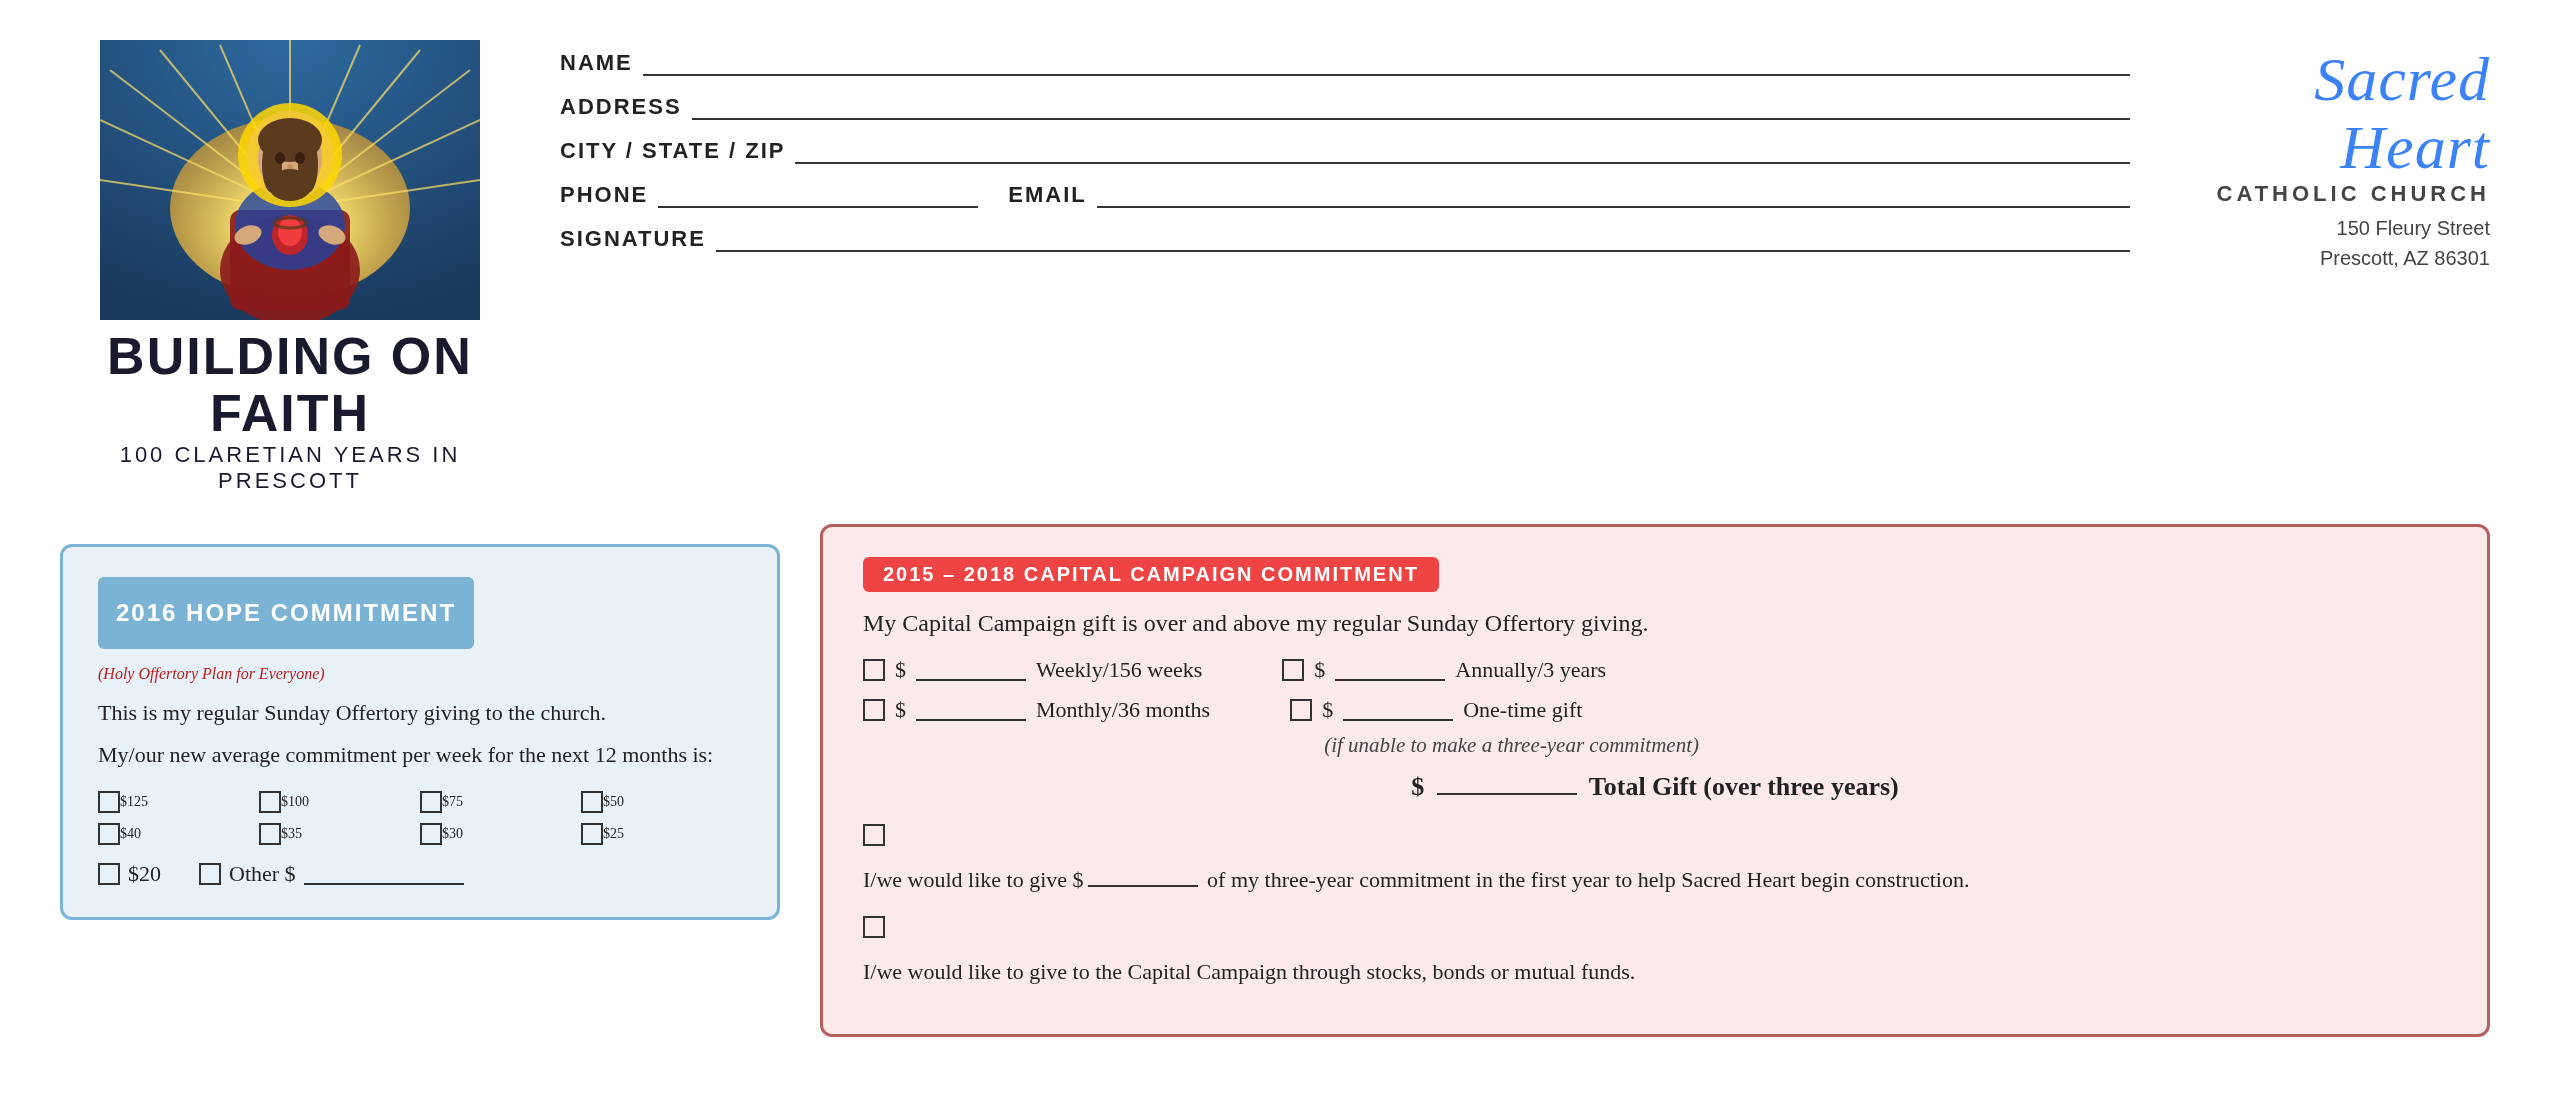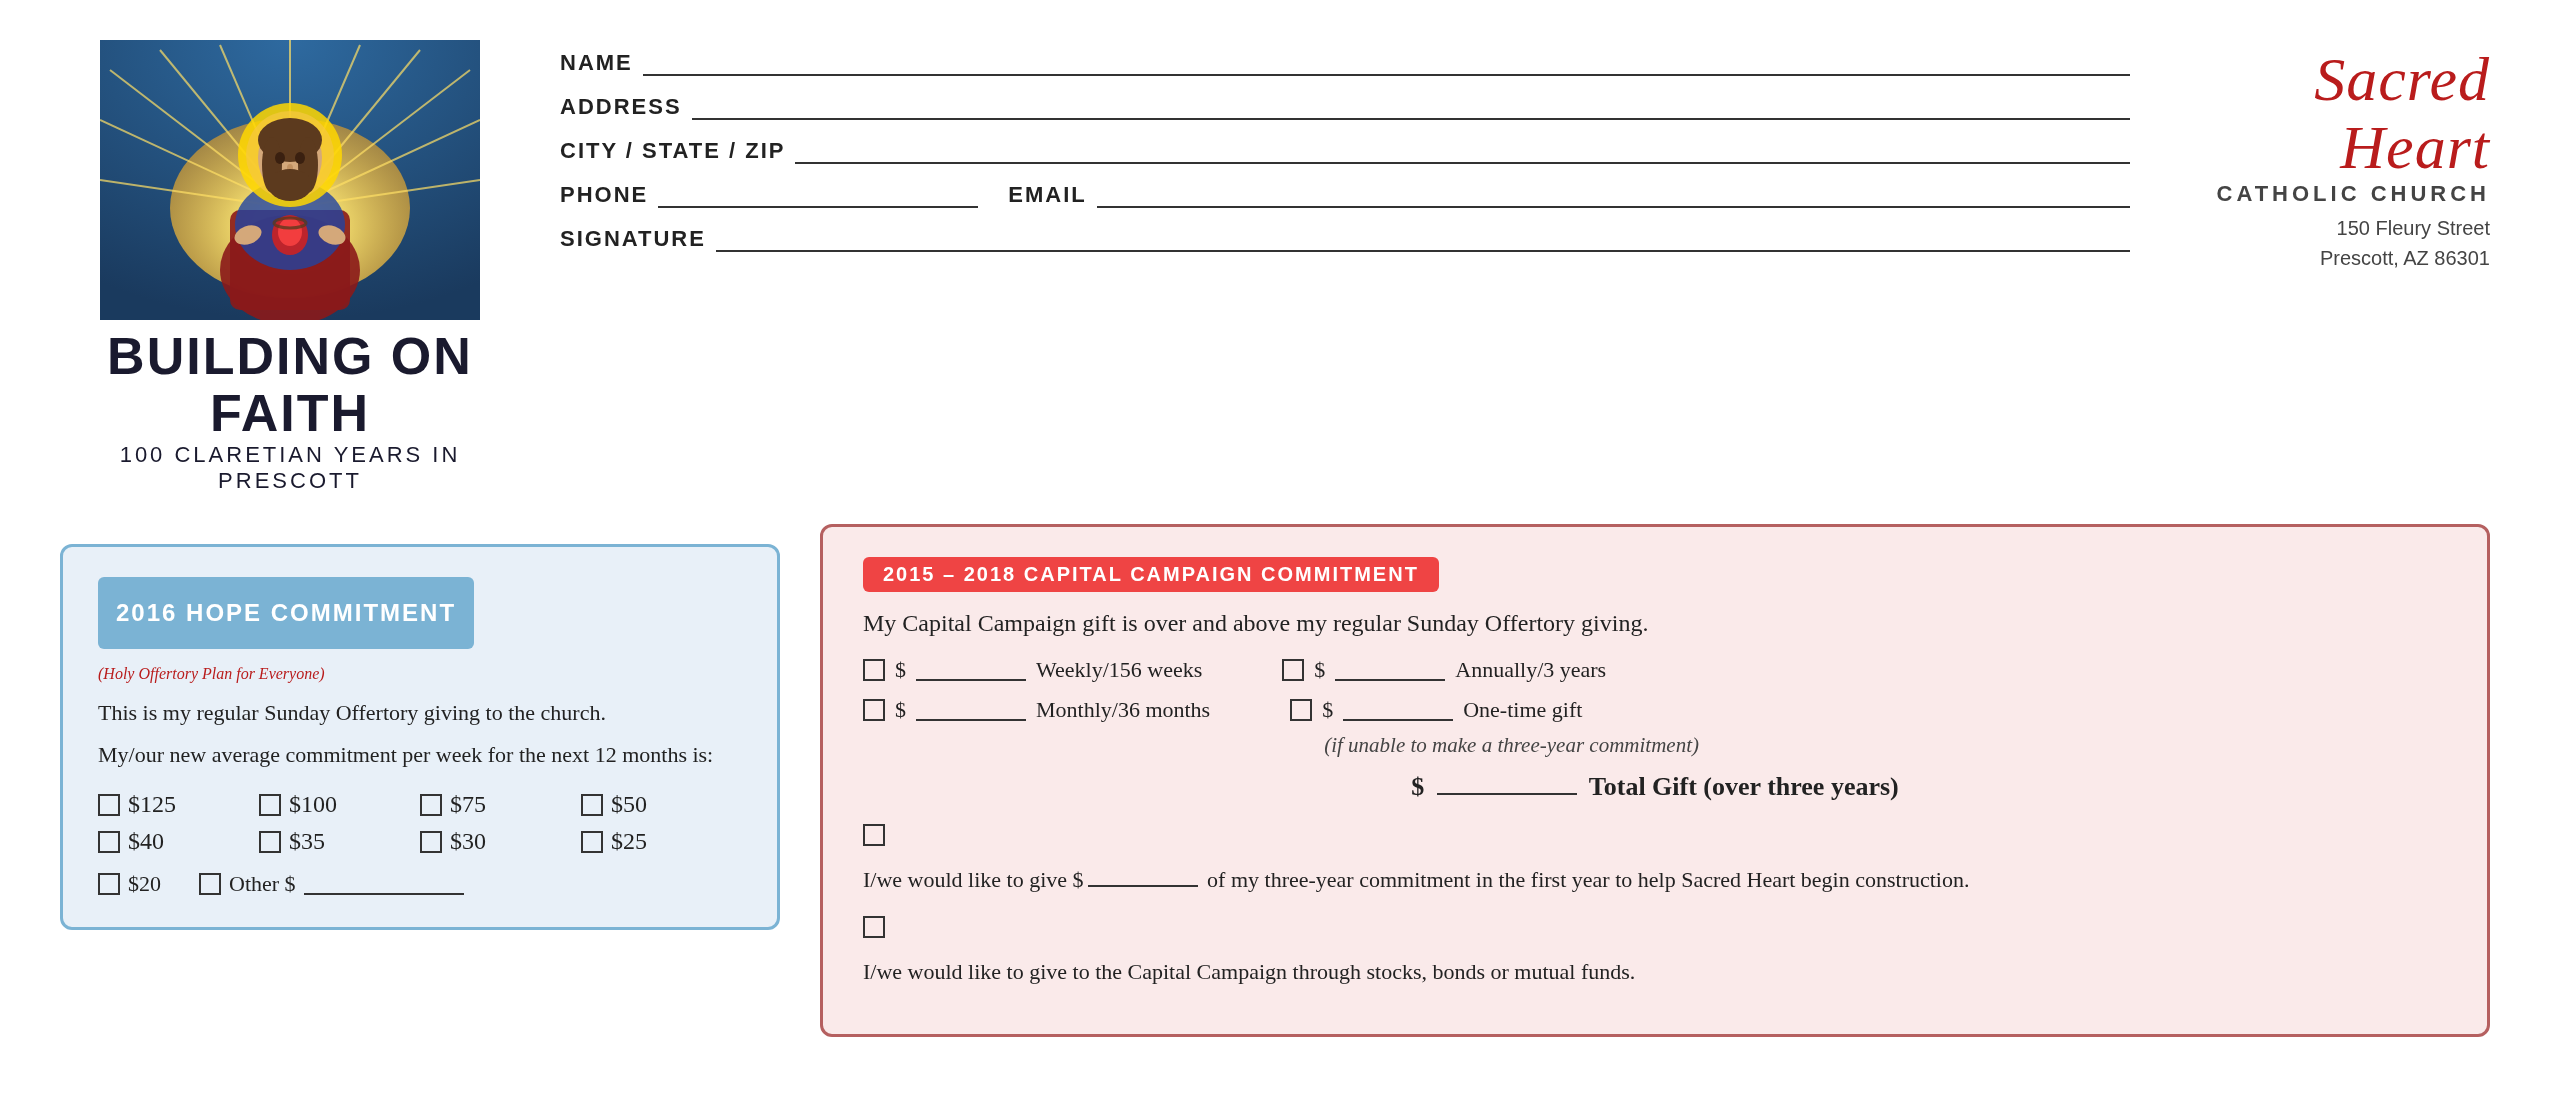--- a/index.html
+++ b/index.html
@@ -116,21 +116,21 @@
     
     .church-info {
       text-align: right;
       width: 320px;
       flex-shrink: 0;
       padding-top: 5px;
     }
     .church-name-script {
       font-family: 'Brush Script MT', cursive, Georgia, serif;
       font-size: 62px;
-      color: #b91c1c;
+      color: #3b82f6;
       line-height: 1.1;
       font-style: italic;
       letter-spacing: 1px;
     }
     .church-name-sub {
       font-size: 22px;
       font-family: 'Arial', sans-serif;
       font-weight: 700;
       letter-spacing: 4px;
       color: #444;
@@ -199,22 +199,22 @@
     }
     .amount-grid {
       display: grid;
       grid-template-columns: repeat(4, 1fr);
       gap: 10px 0;
       margin-bottom: 16px;
     }
     .amount-item {
       display: flex;
       align-items: center;
-      gap: 8px;
-      font-size: 24px;
+      gap: 0;
+      font-size: 14px;
       font-family: Georgia, serif;
       color: #222;
     }
     .checkbox-sq {
       width: 22px;
       height: 22px;
       border: 2px solid #333;
       display: inline-block;
       flex-shrink: 0;
     }

